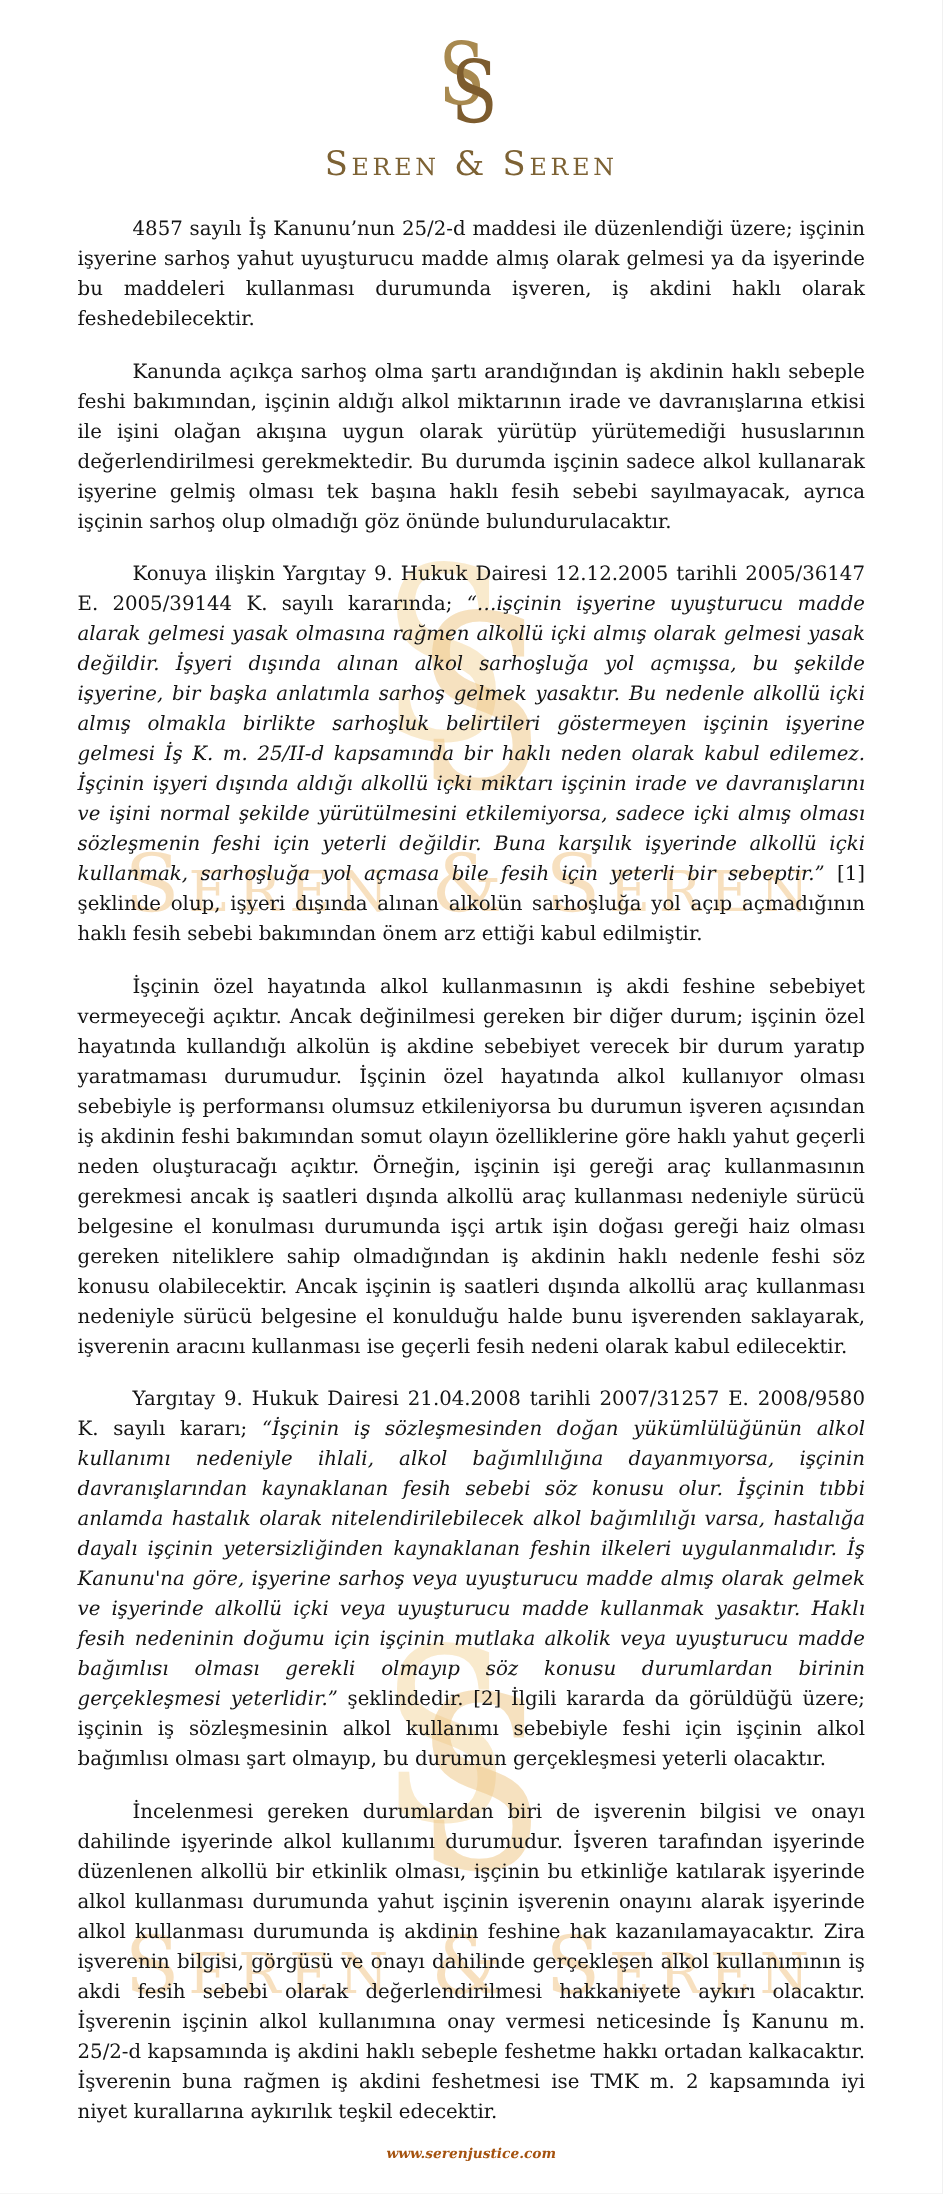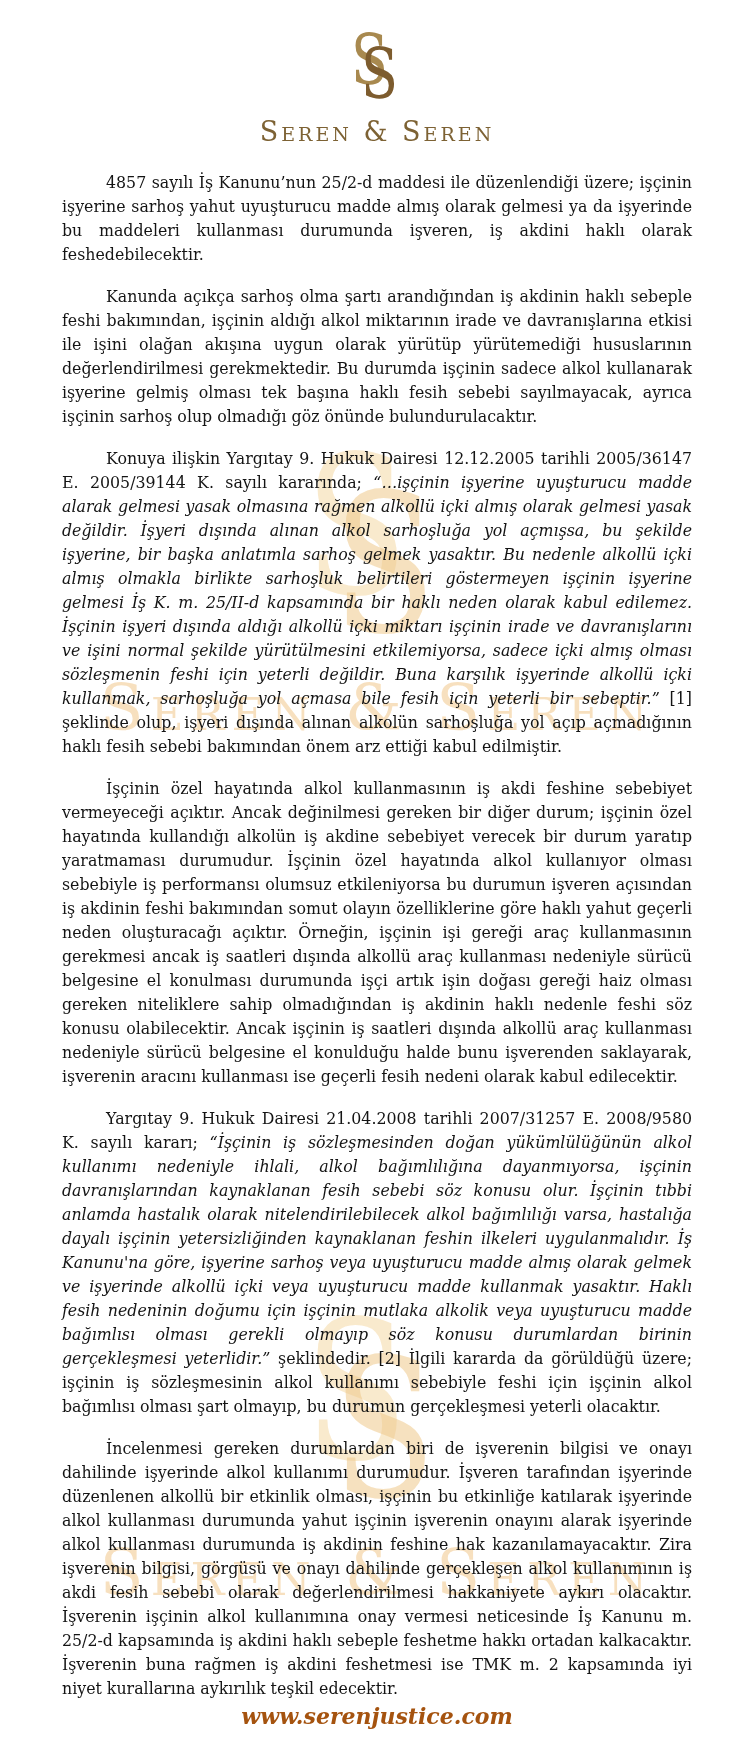--- a/index.html
+++ b/index.html
@@ -62,21 +62,21 @@
     font-size:15.8px;line-height:24px;
     text-align:justify;
     color:var(--c-body);
   }
   .article p{margin:0 0 18px;text-indent:44px;}
   .article .it{font-style:italic;}
   .site-footer{
     position:absolute;left:0;right:0;bottom:26px;
     text-align:center;z-index:1;
     font-style:italic;font-weight:bold;
-    font-size:22px;
+    font-size:11px;
     color:var(--c-footer);
   }
 </style>
 </head>
 <body>
 
 <div class="page">
 
   <div class="wm-layer">
     <div class="wm-group g1">

